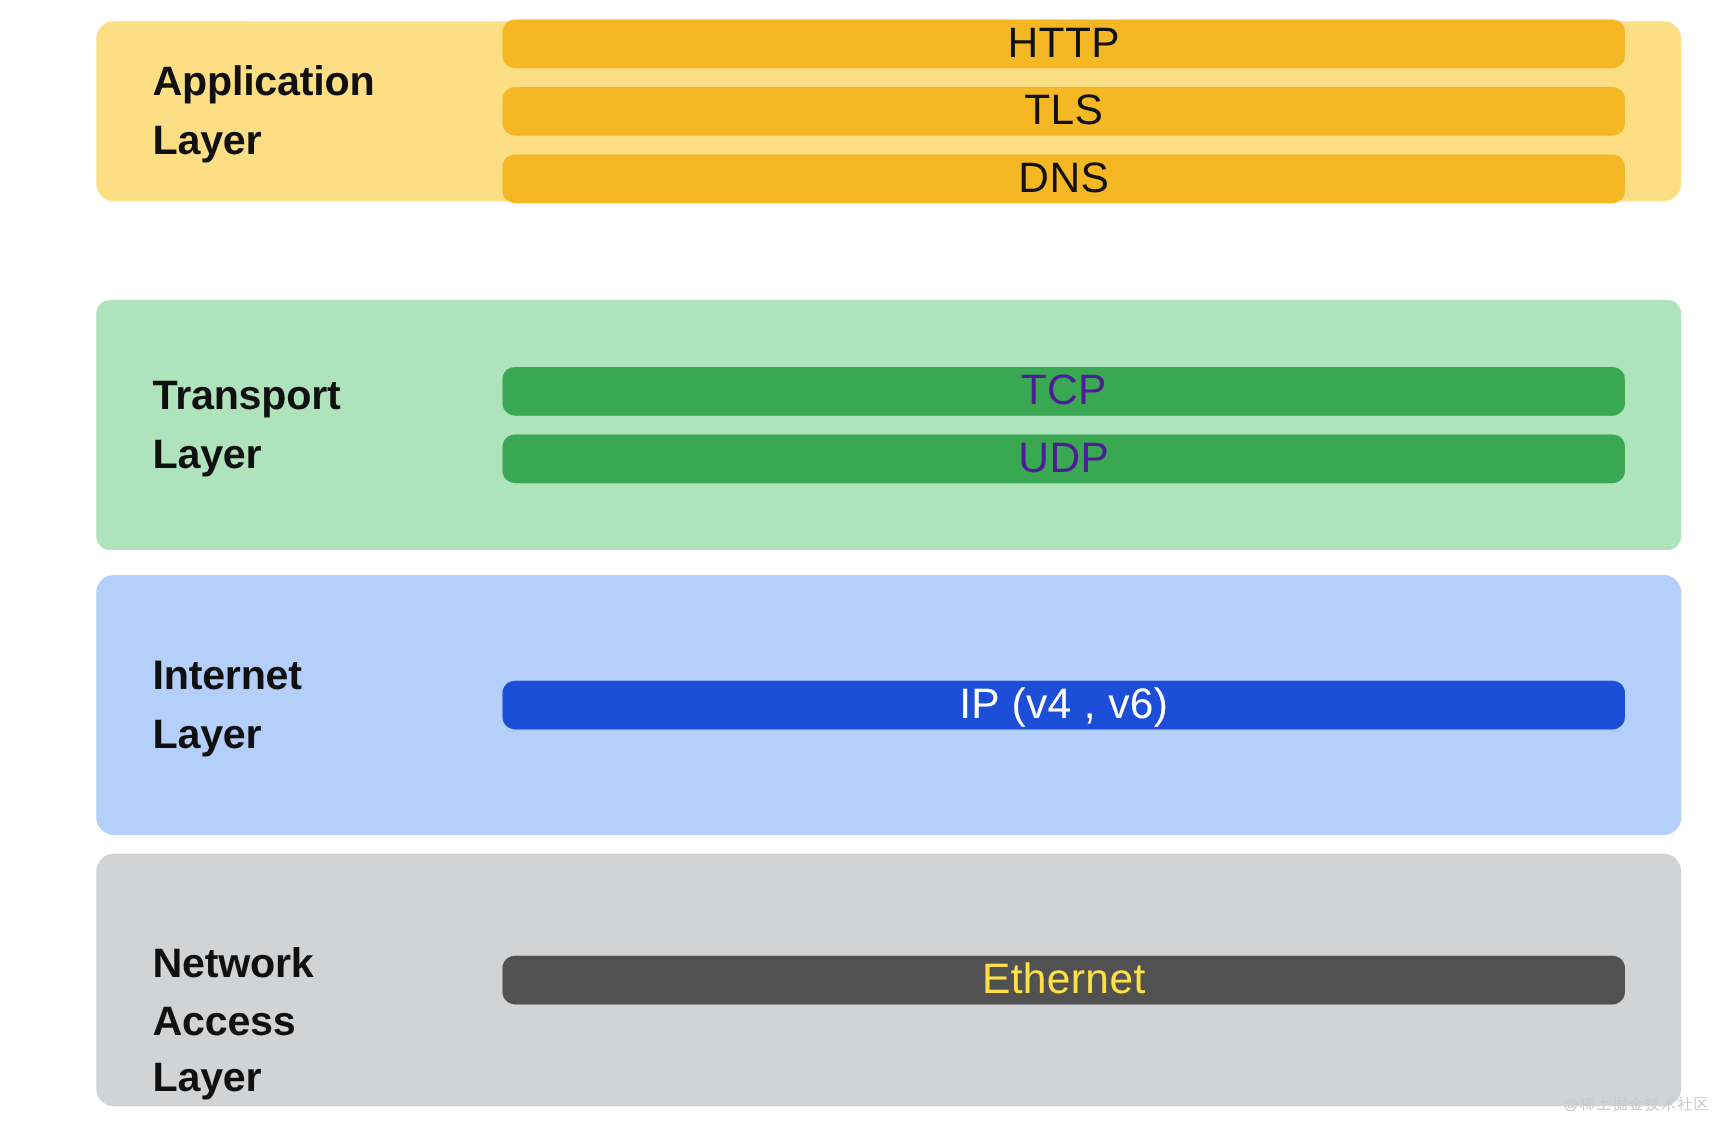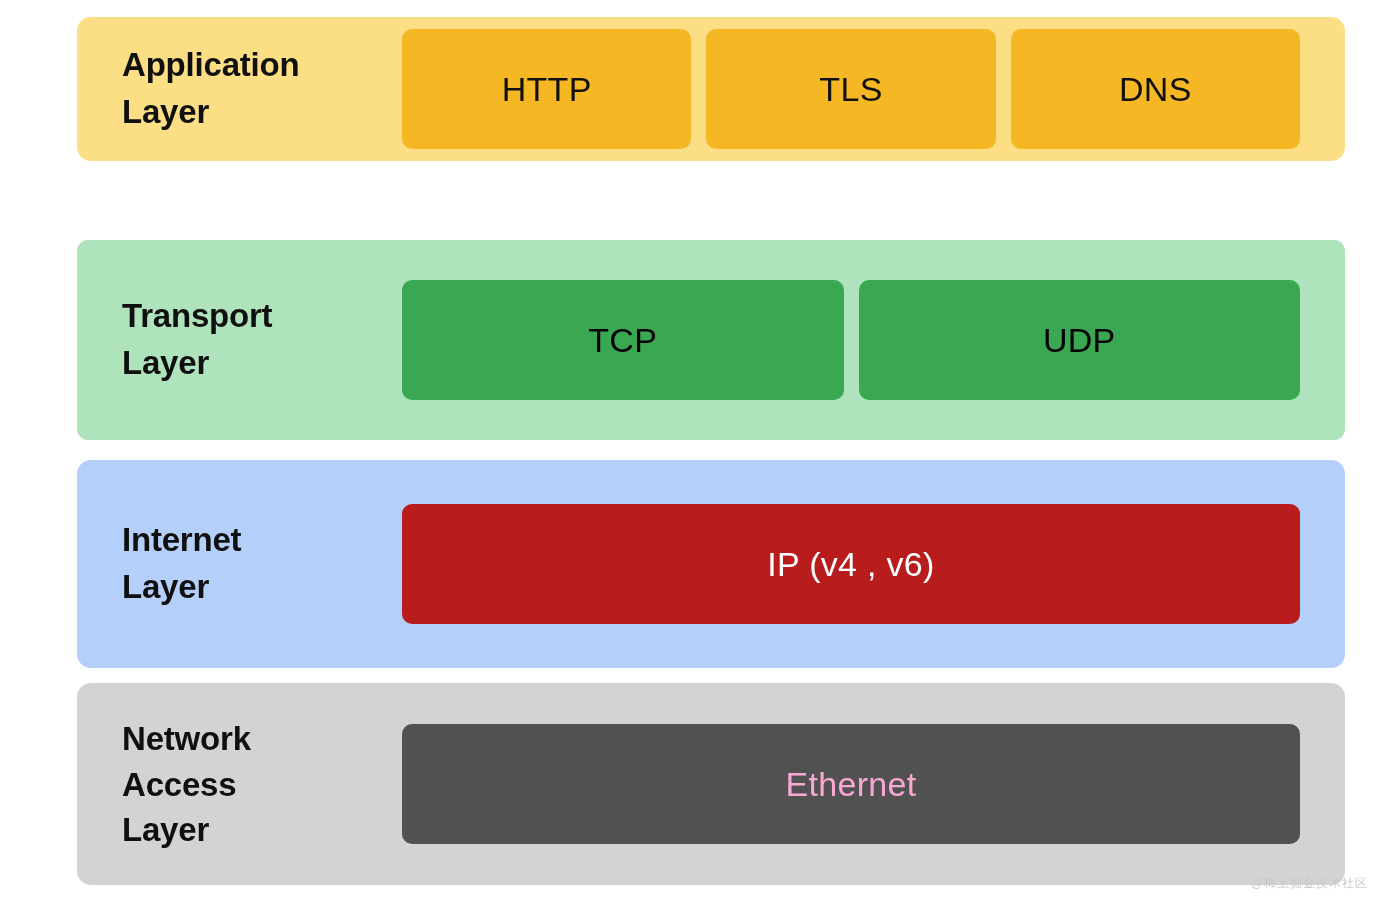--- a/index.html
+++ b/index.html
@@ -39,21 +39,21 @@
     white-space: pre-line;
     width: 300px;
   }
   .proto-row {
     position: absolute;
     left: 325px;
     right: 45px;
     top: 50%;
     transform: translateY(-50%);
     display: flex;
-    flex-direction: row;
+    flex-direction: column;
     gap: 15px;
   }
   .proto-box {
     flex: 1 1 0;
     height: 120px;
     border-radius: 10px;
     display: flex;
     align-items: center;
     justify-content: center;
     font-size: 34px;
@@ -61,30 +61,30 @@
     letter-spacing: 0.3px;
     box-sizing: border-box;
   }
 
   
   #band-application { top: 17px;  height: 144px; background: #FCDF84; }
   #band-application .proto-box { background: #F5B723; color: #111111; }
 
   
   #band-transport   { top: 240px; height: 200px; background: #AEE3BC; border-radius: 11px; }
-  #band-transport .proto-box { background: #3AA853; color: #000000; }
+  #band-transport .proto-box { background: #3AA853; color: #4c1d95; }
 
   
   #band-internet    { top: 460px; height: 208px; background: #B4CFFA; }
-  #band-internet .proto-box { background: #b91c1c; color: #FFFFFF; }
+  #band-internet .proto-box { background: #1d4ed8; color: #FFFFFF; }
 
   
   #band-network-access { top: 683px; height: 202px; background: #D2D3D5; }
-  #band-network-access .proto-box { background: #515151; color: #f9a8d4; }
-  #band-network-access .layer-label { line-height: 1.38; }
+  #band-network-access .proto-box { background: #515151; color: #fde047; }
+  #band-network-access .layer-label { line-height: 1.38; margin-top: 32px; }
 
   #watermark {
     position: absolute;
     right: 12px;
     bottom: 6px;
     font-size: 12px;
     color: #c9c9c9;
     letter-spacing: 1px;
     user-select: none;
   }

